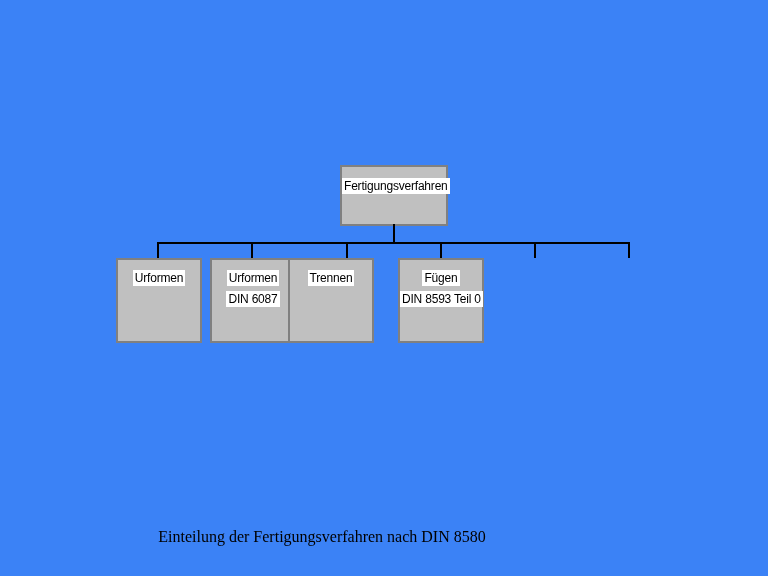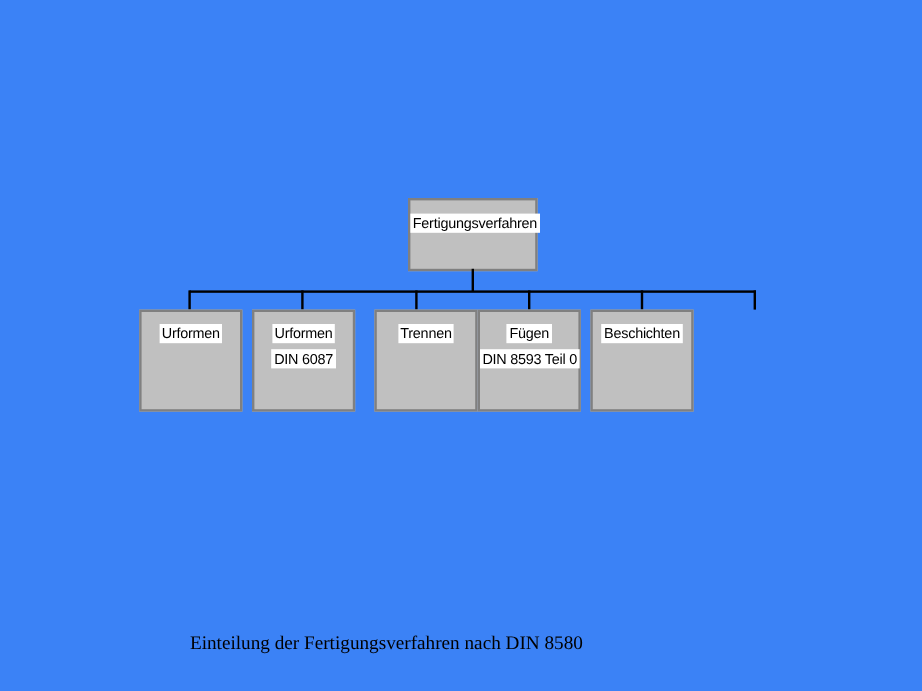--- a/index.html
+++ b/index.html
@@ -33,21 +33,21 @@
     padding-top: 9px;
   }
   .child-box {
     top: 258px;
     width: 86px;
     height: 85px;
     padding-top: 8px;
   }
   .c1 { left: 116px; }
   .c2 { left: 210px; }
-  .c3 { left: 312px; }
+  .c3 { left: 288px; }
   .c4 { left: 398px; }
   .c5 { left: 492px; }
   .c6 { left: 586px; }
   .box-line {
     height: 21px;
     line-height: 21px;
     white-space: nowrap;
   }
   .hl {
     background: #ffffff;
@@ -106,20 +106,17 @@
 
   <div class="box child-box c3">
     <div class="box-line"><span class="hl">Trennen</span></div>
   </div>
 
   <div class="box child-box c4">
     <div class="box-line"><span class="hl">Fügen</span></div>
     <div class="box-line"><span class="hl">DIN 8593 Teil 0</span></div>
   </div>
 
-  <div class="box child-box c5">
-    <div class="box-line"><span class="hl">Beschichten</span></div>
-  </div>
 
 
   <div class="caption">Einteilung der Fertigungsverfahren nach DIN 8580</div>
 
 </div>
 
 </body></html>

